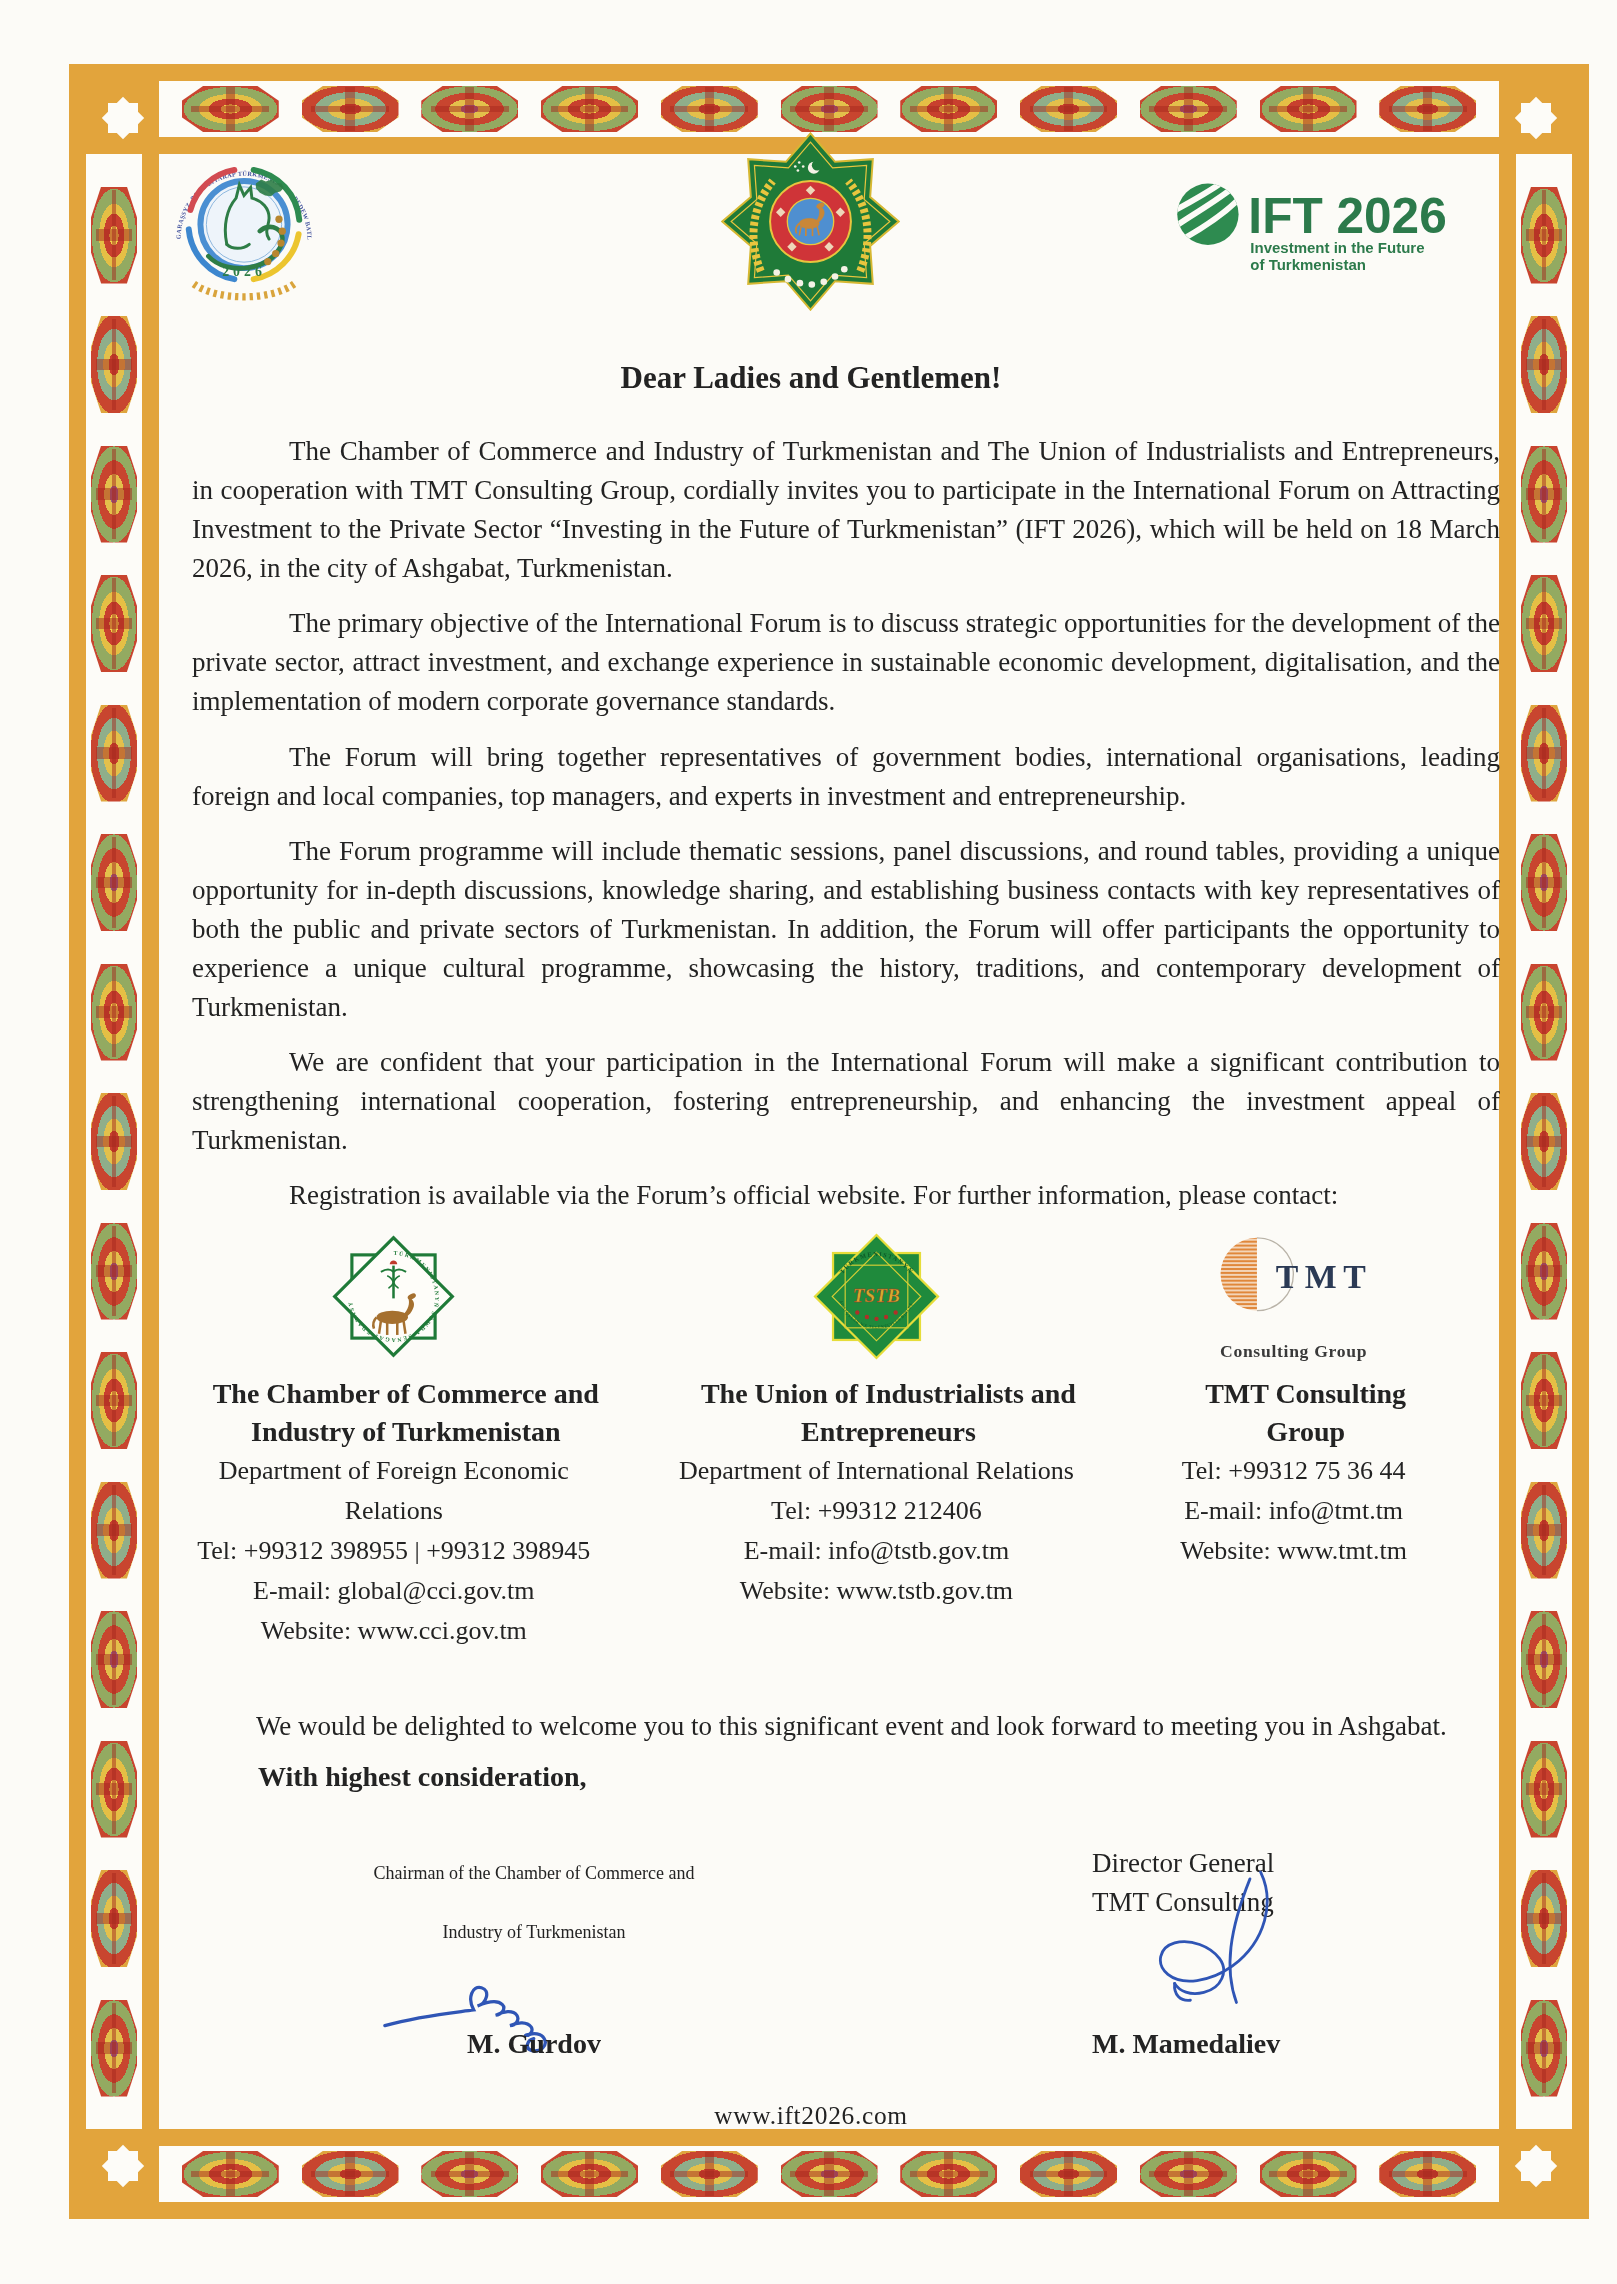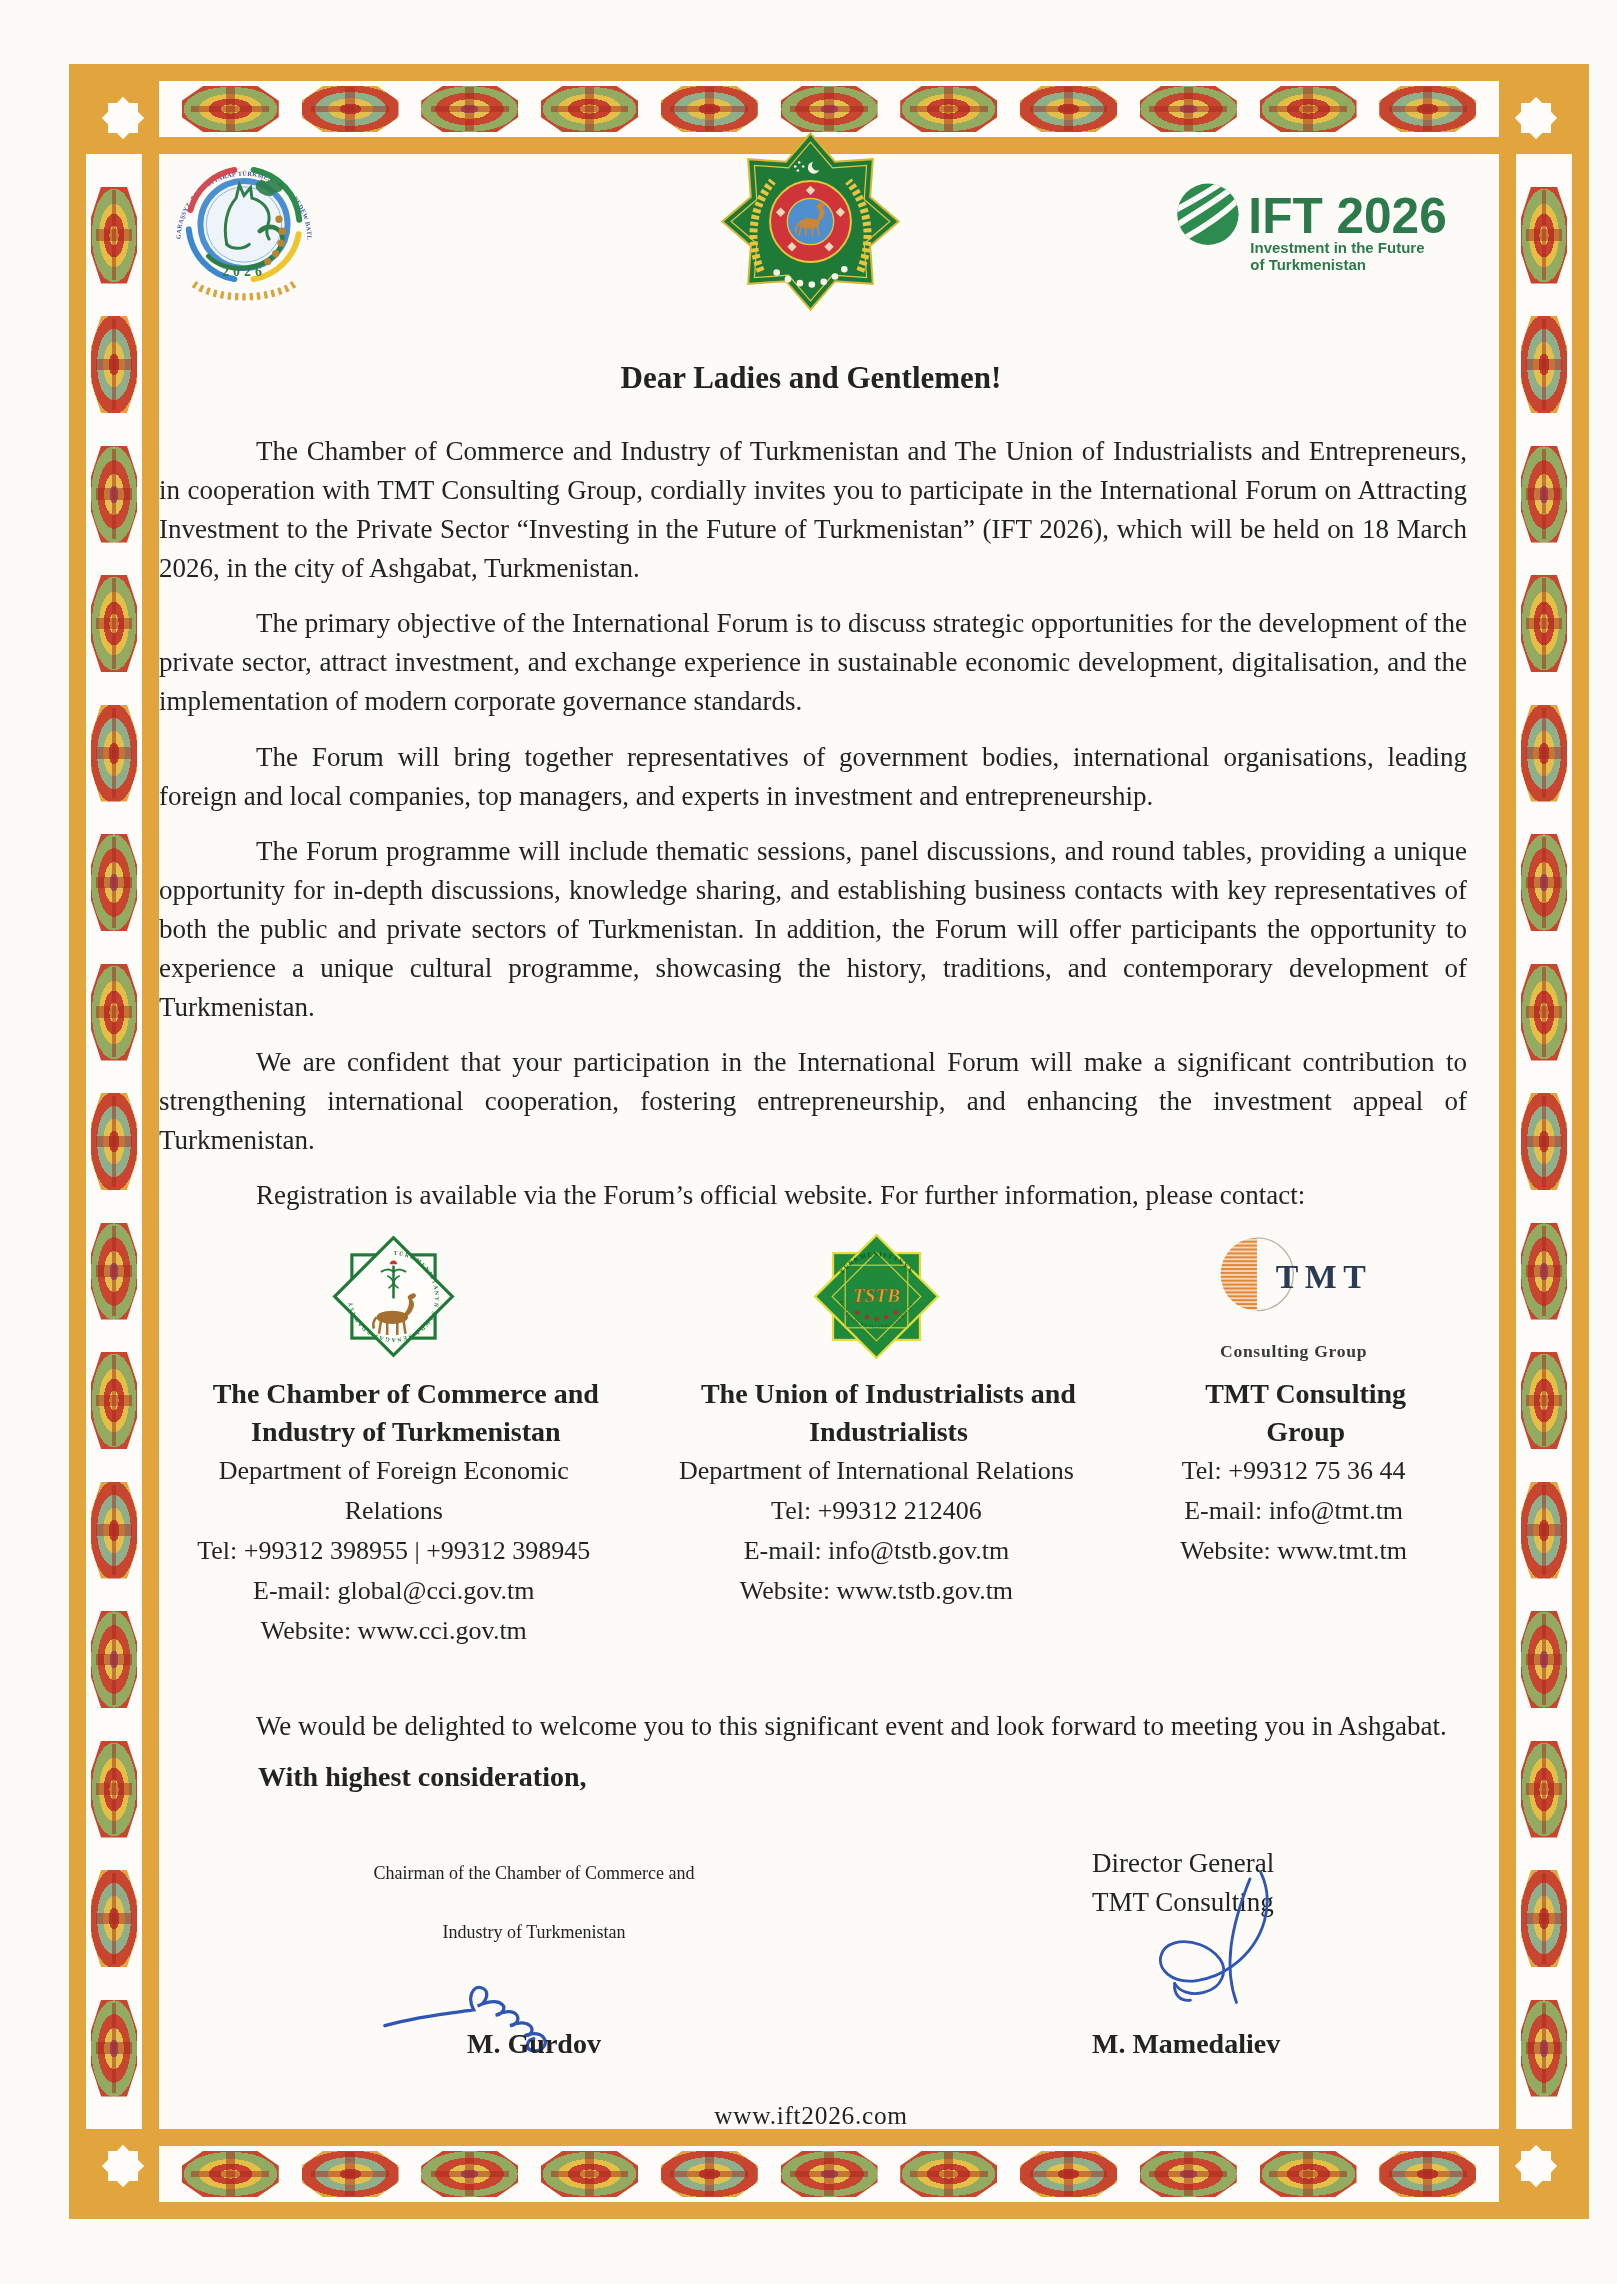--- a/index.html
+++ b/index.html
@@ -45,21 +45,21 @@
   .med i{position:absolute;left:10%;right:10%;top:44%;bottom:44%;background:rgba(165,40,30,.5);}
   .med i::after{content:'';position:absolute;left:44%;right:44%;top:-340%;bottom:-340%;background:rgba(165,40,30,.5);}
   
   .abs{position:absolute;}
   #logo-event{left:171px;top:140px;width:146px;height:175px;}
   #logo-state{left:721px;top:132px;width:179px;height:179px;}
   #logo-ift{left:1174px;top:171px;width:334px;height:110px;}
   
   #title{left:159px;top:360px;width:1304px;text-align:center;
          font-weight:bold;font-size:31px;}
-  #paras{left:159px;top:432px;width:1308px;}
+  #paras{left:159px;top:432px;width:1308px;padding-left:33px;}
   #paras p{font-size:27px;line-height:39px;text-align:justify;
            text-indent:97px;margin:0 0 16.3px 0;}
   
   #contacts{left:159px;top:1217px;width:1304px;display:flex;}
   .col{text-align:center;}
   .col.c1{width:470px}.col.c2{width:496px}.col.c3{width:339px}
   .logo-box{height:158px;display:flex;flex-direction:column;align-items:center;justify-content:center;}
   .org-name{font-weight:bold;font-size:28px;line-height:38px;padding-left:24px;}
   .org-line{font-size:26px;line-height:40px;}
   .tmt-caption{font-weight:bold;font-size:17.6px;color:#3a3a3a;margin-top:20px;letter-spacing:0.7px;}
@@ -432,21 +432,21 @@
             <circle cx="115" cy="150" r="3.4"></circle>
               <circle cx="130" cy="147" r="3.4"></circle>
             <circle cx="145" cy="140" r="3.4"></circle>
           </g>
           <text font-size="6.5" fill="#0d5a26" letter-spacing="1" font-family="Liberation Serif,serif">
             <textPath href="#unArcB" startOffset="50%" text-anchor="middle">SENAGATÇYLAR WE TELEKEÇILER BIRLEŞMESI</textPath>
           </text>
         </svg>
       </div>
       <div class="org-name">The Union of Industrialists and</div>
-      <div class="org-name">Industrialists</div>
+      <div class="org-name">Entrepreneurs</div>
       <div class="org-line">Department of International Relations</div>
       <div class="org-line">Tel: +99312 212406</div>
       <div class="org-line">E-mail: info@tstb.gov.tm</div>
       <div class="org-line">Website: www.tstb.gov.tm</div>
     </div>
 
     <div class="col c3">
       <div class="logo-box">
         <svg viewBox="0 0 300 140" width="196" height="91">
           <defs>

